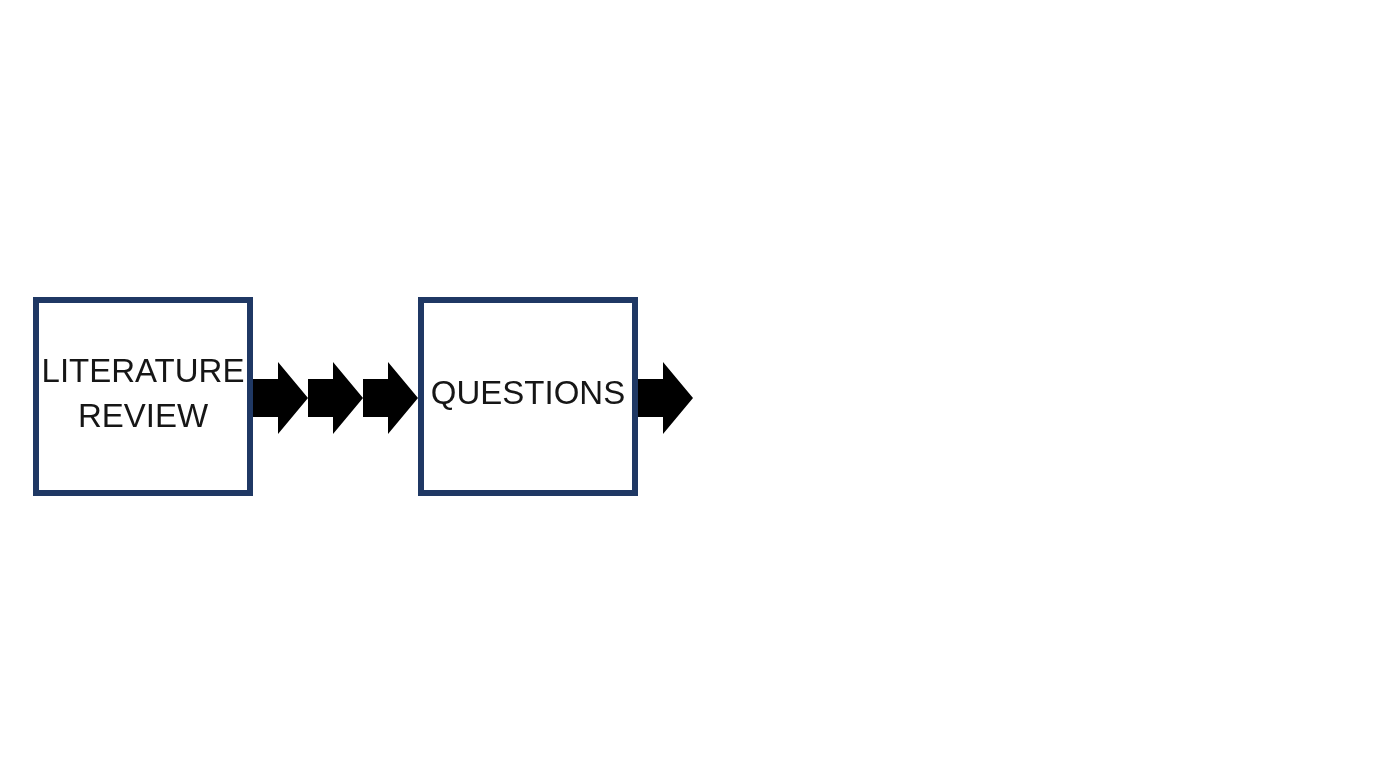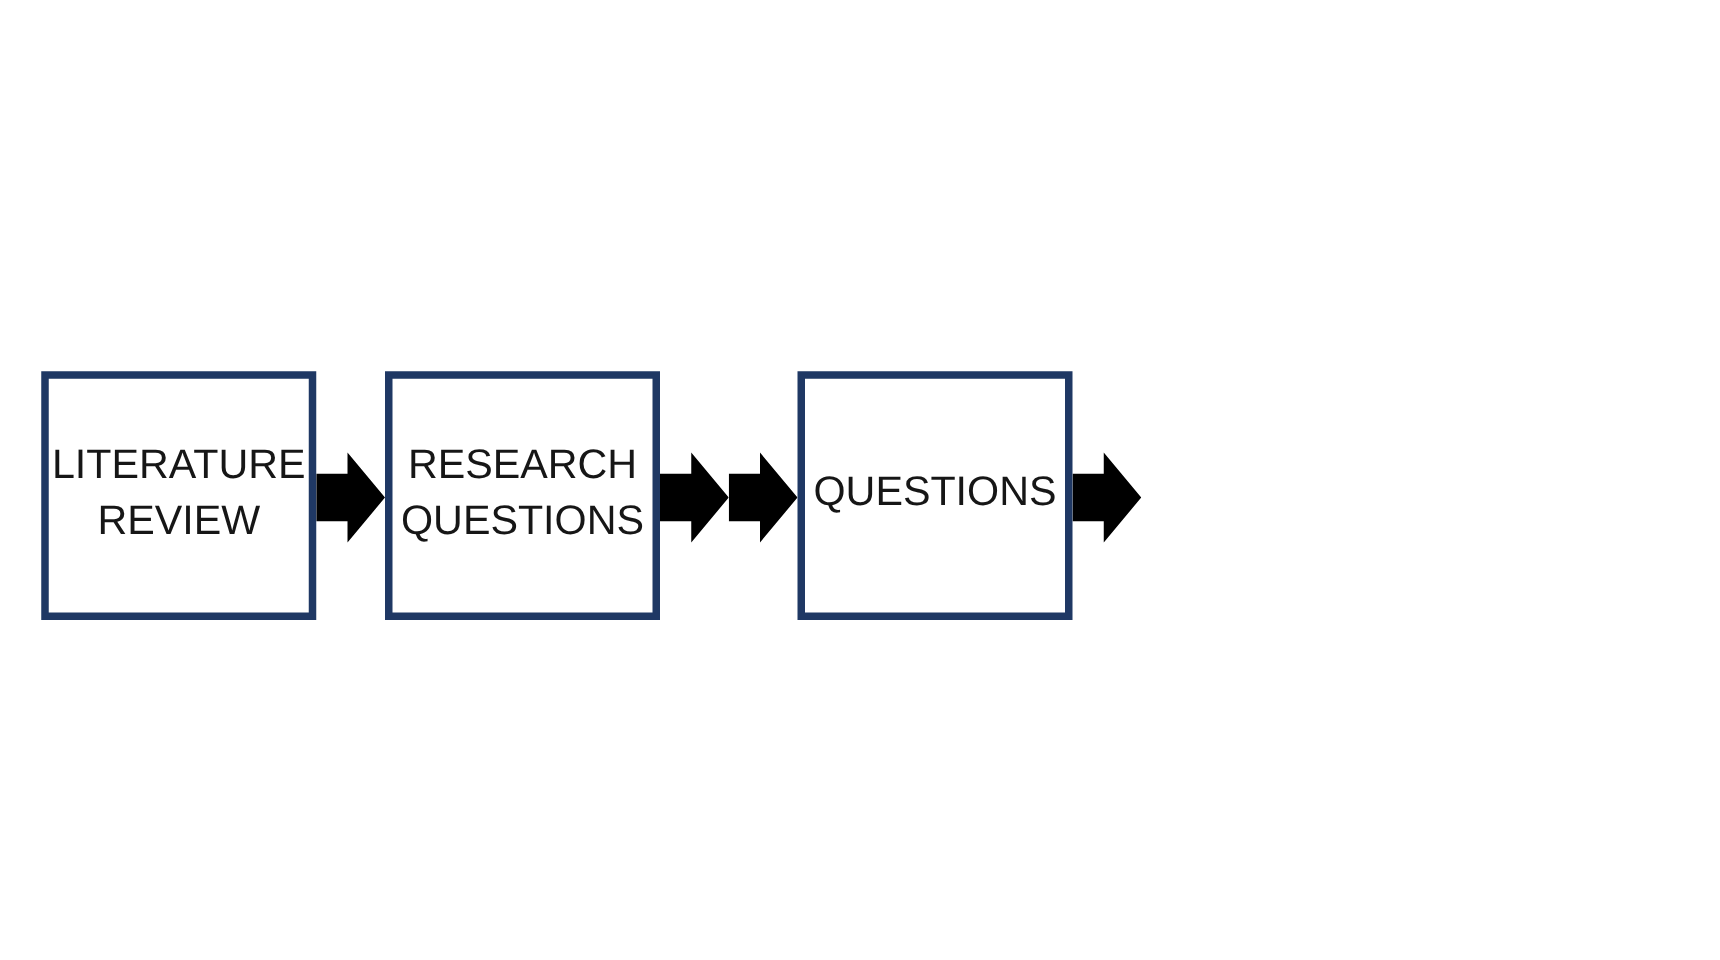--- a/index.html
+++ b/index.html
@@ -65,23 +65,20 @@
   <div class="step-box">
     <div class="step-label">LITERATURE REVIEW</div>
   </div>
 
   <div class="arrow-gap">
     <svg width="55" height="74" viewBox="0 0 55 74" aria-hidden="true">
       <polygon points="0,18 25,18 25,1 55,37 25,73 25,56 0,56" fill="#000000"></polygon>
     </svg>
   </div>
 
-  <div class="step-box">
-    <div class="step-label">RESEARCH QUESTIONS</div>
-  </div>
 
   <div class="arrow-gap">
     <svg width="55" height="74" viewBox="0 0 55 74" aria-hidden="true">
       <polygon points="0,18 25,18 25,1 55,37 25,73 25,56 0,56" fill="#000000"></polygon>
     </svg>
   </div>
 
 
   <div class="arrow-gap">
     <svg width="55" height="74" viewBox="0 0 55 74" aria-hidden="true">

